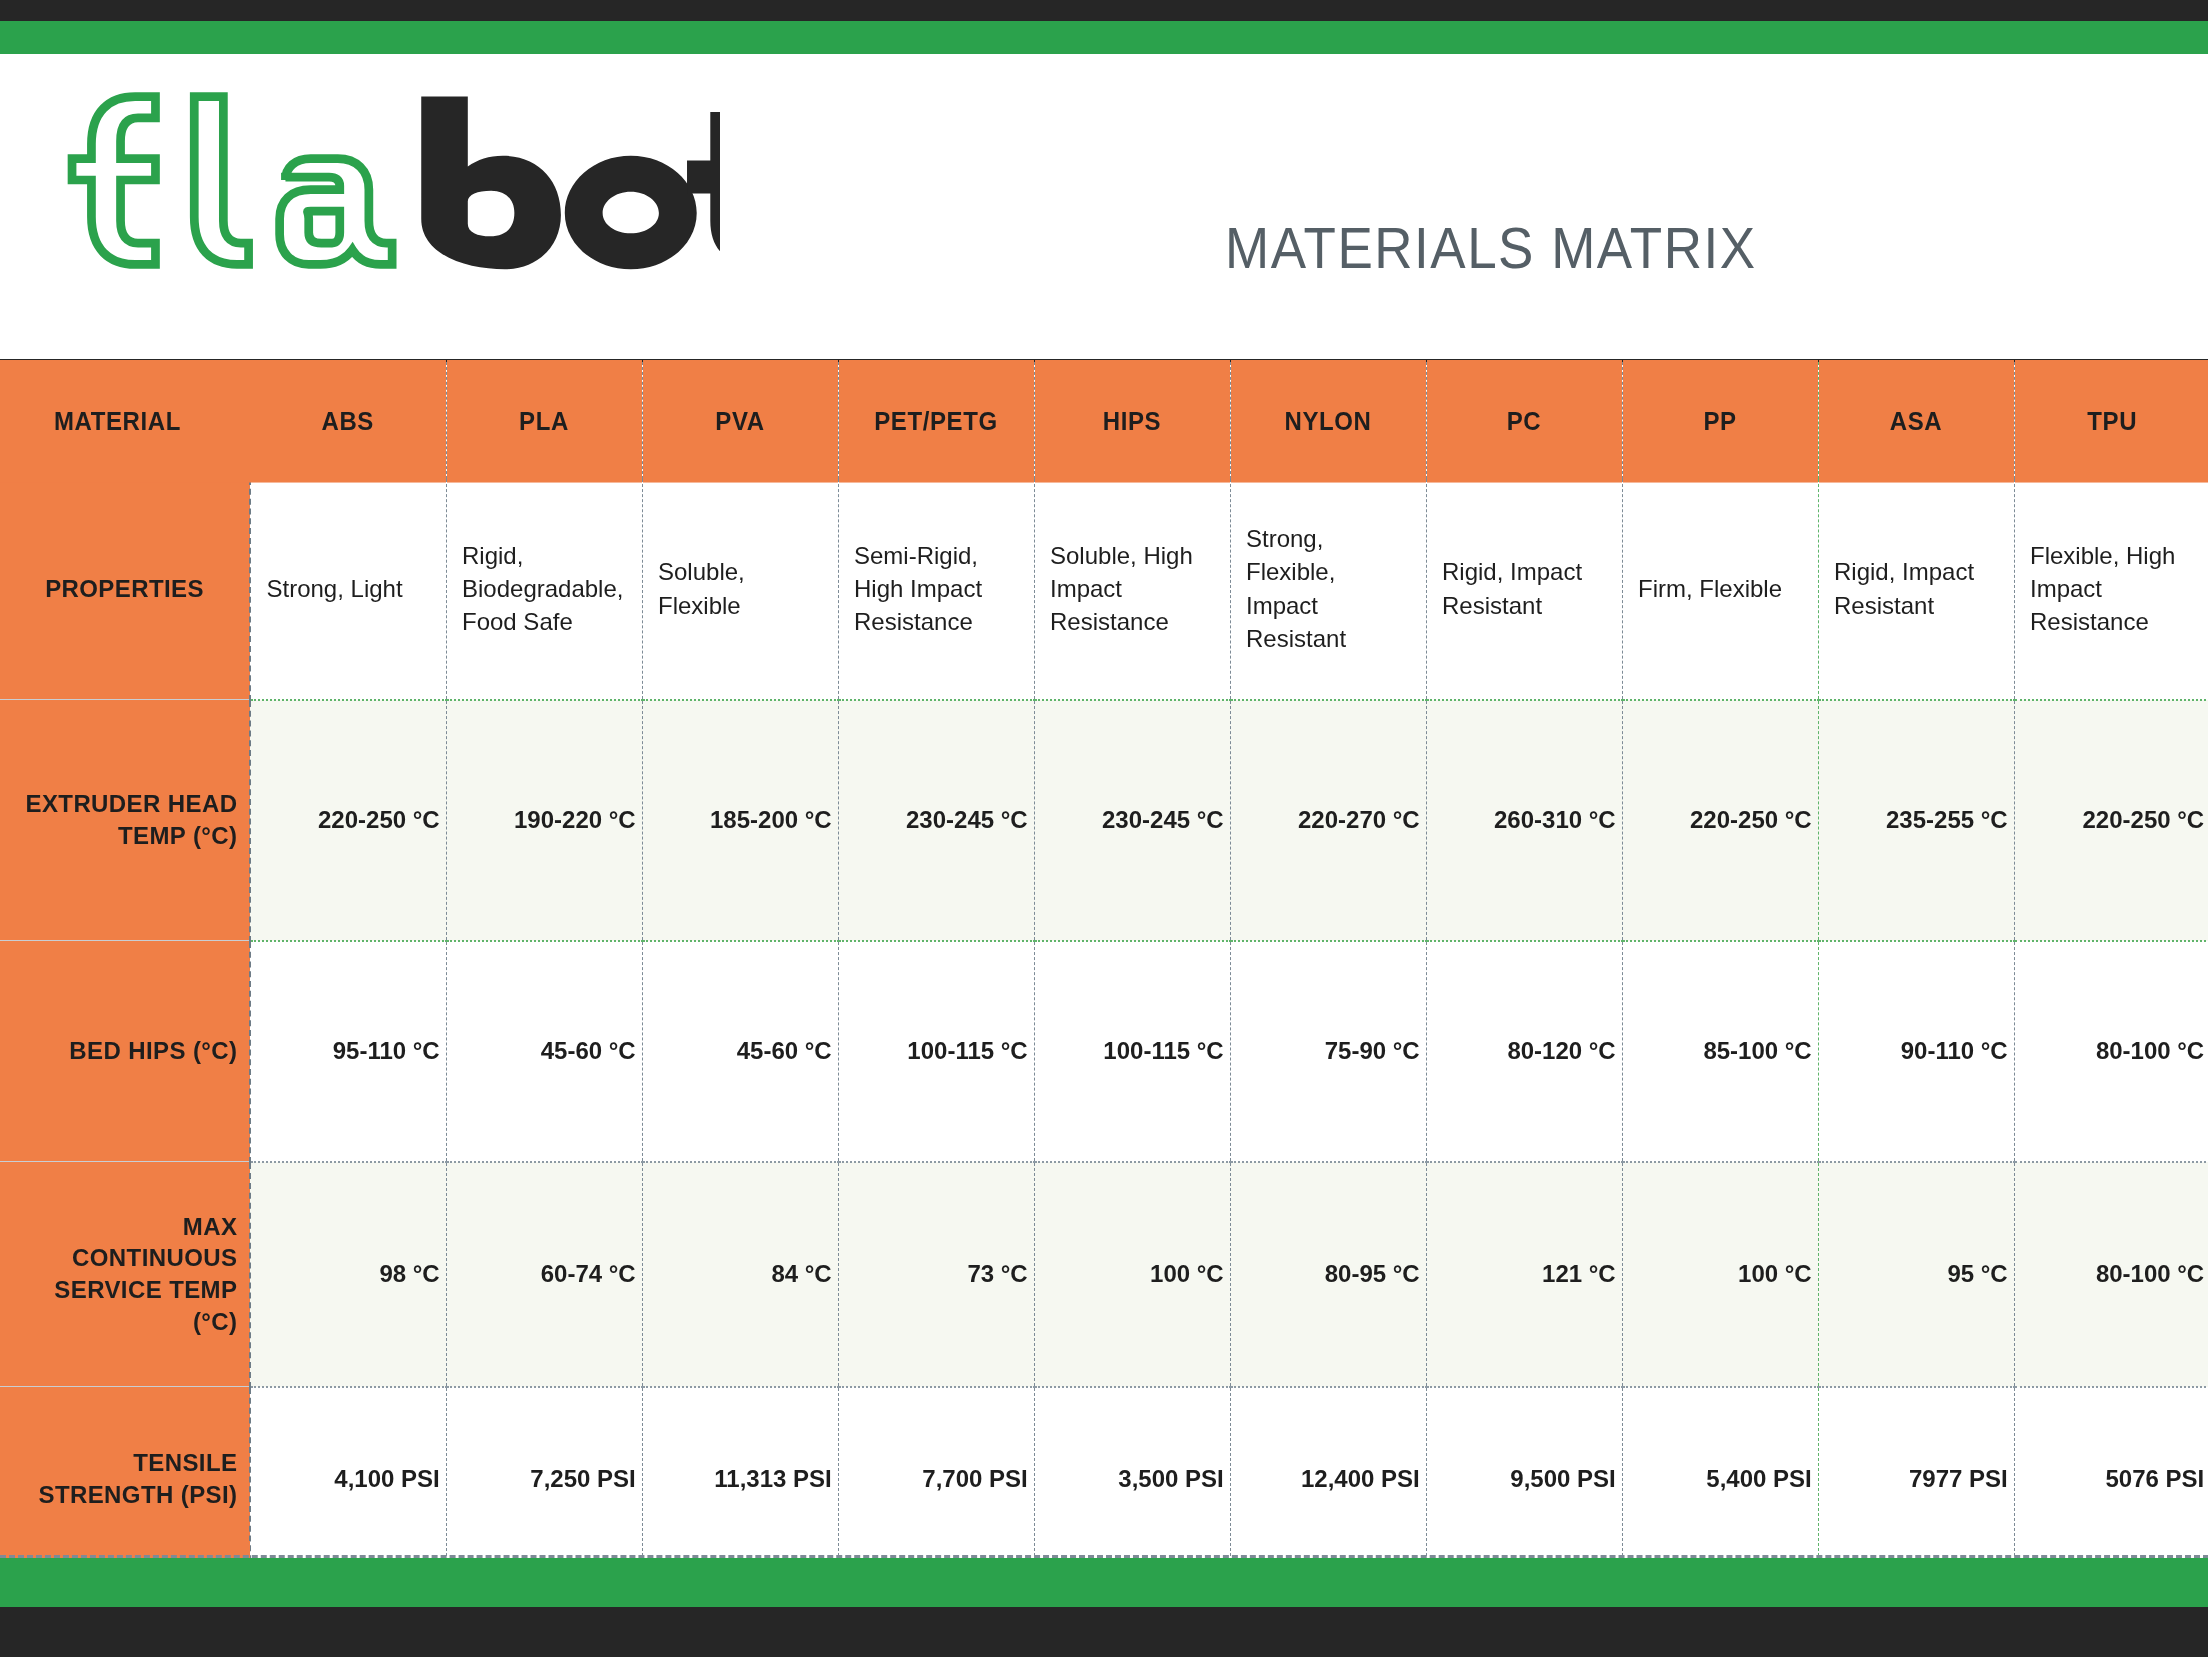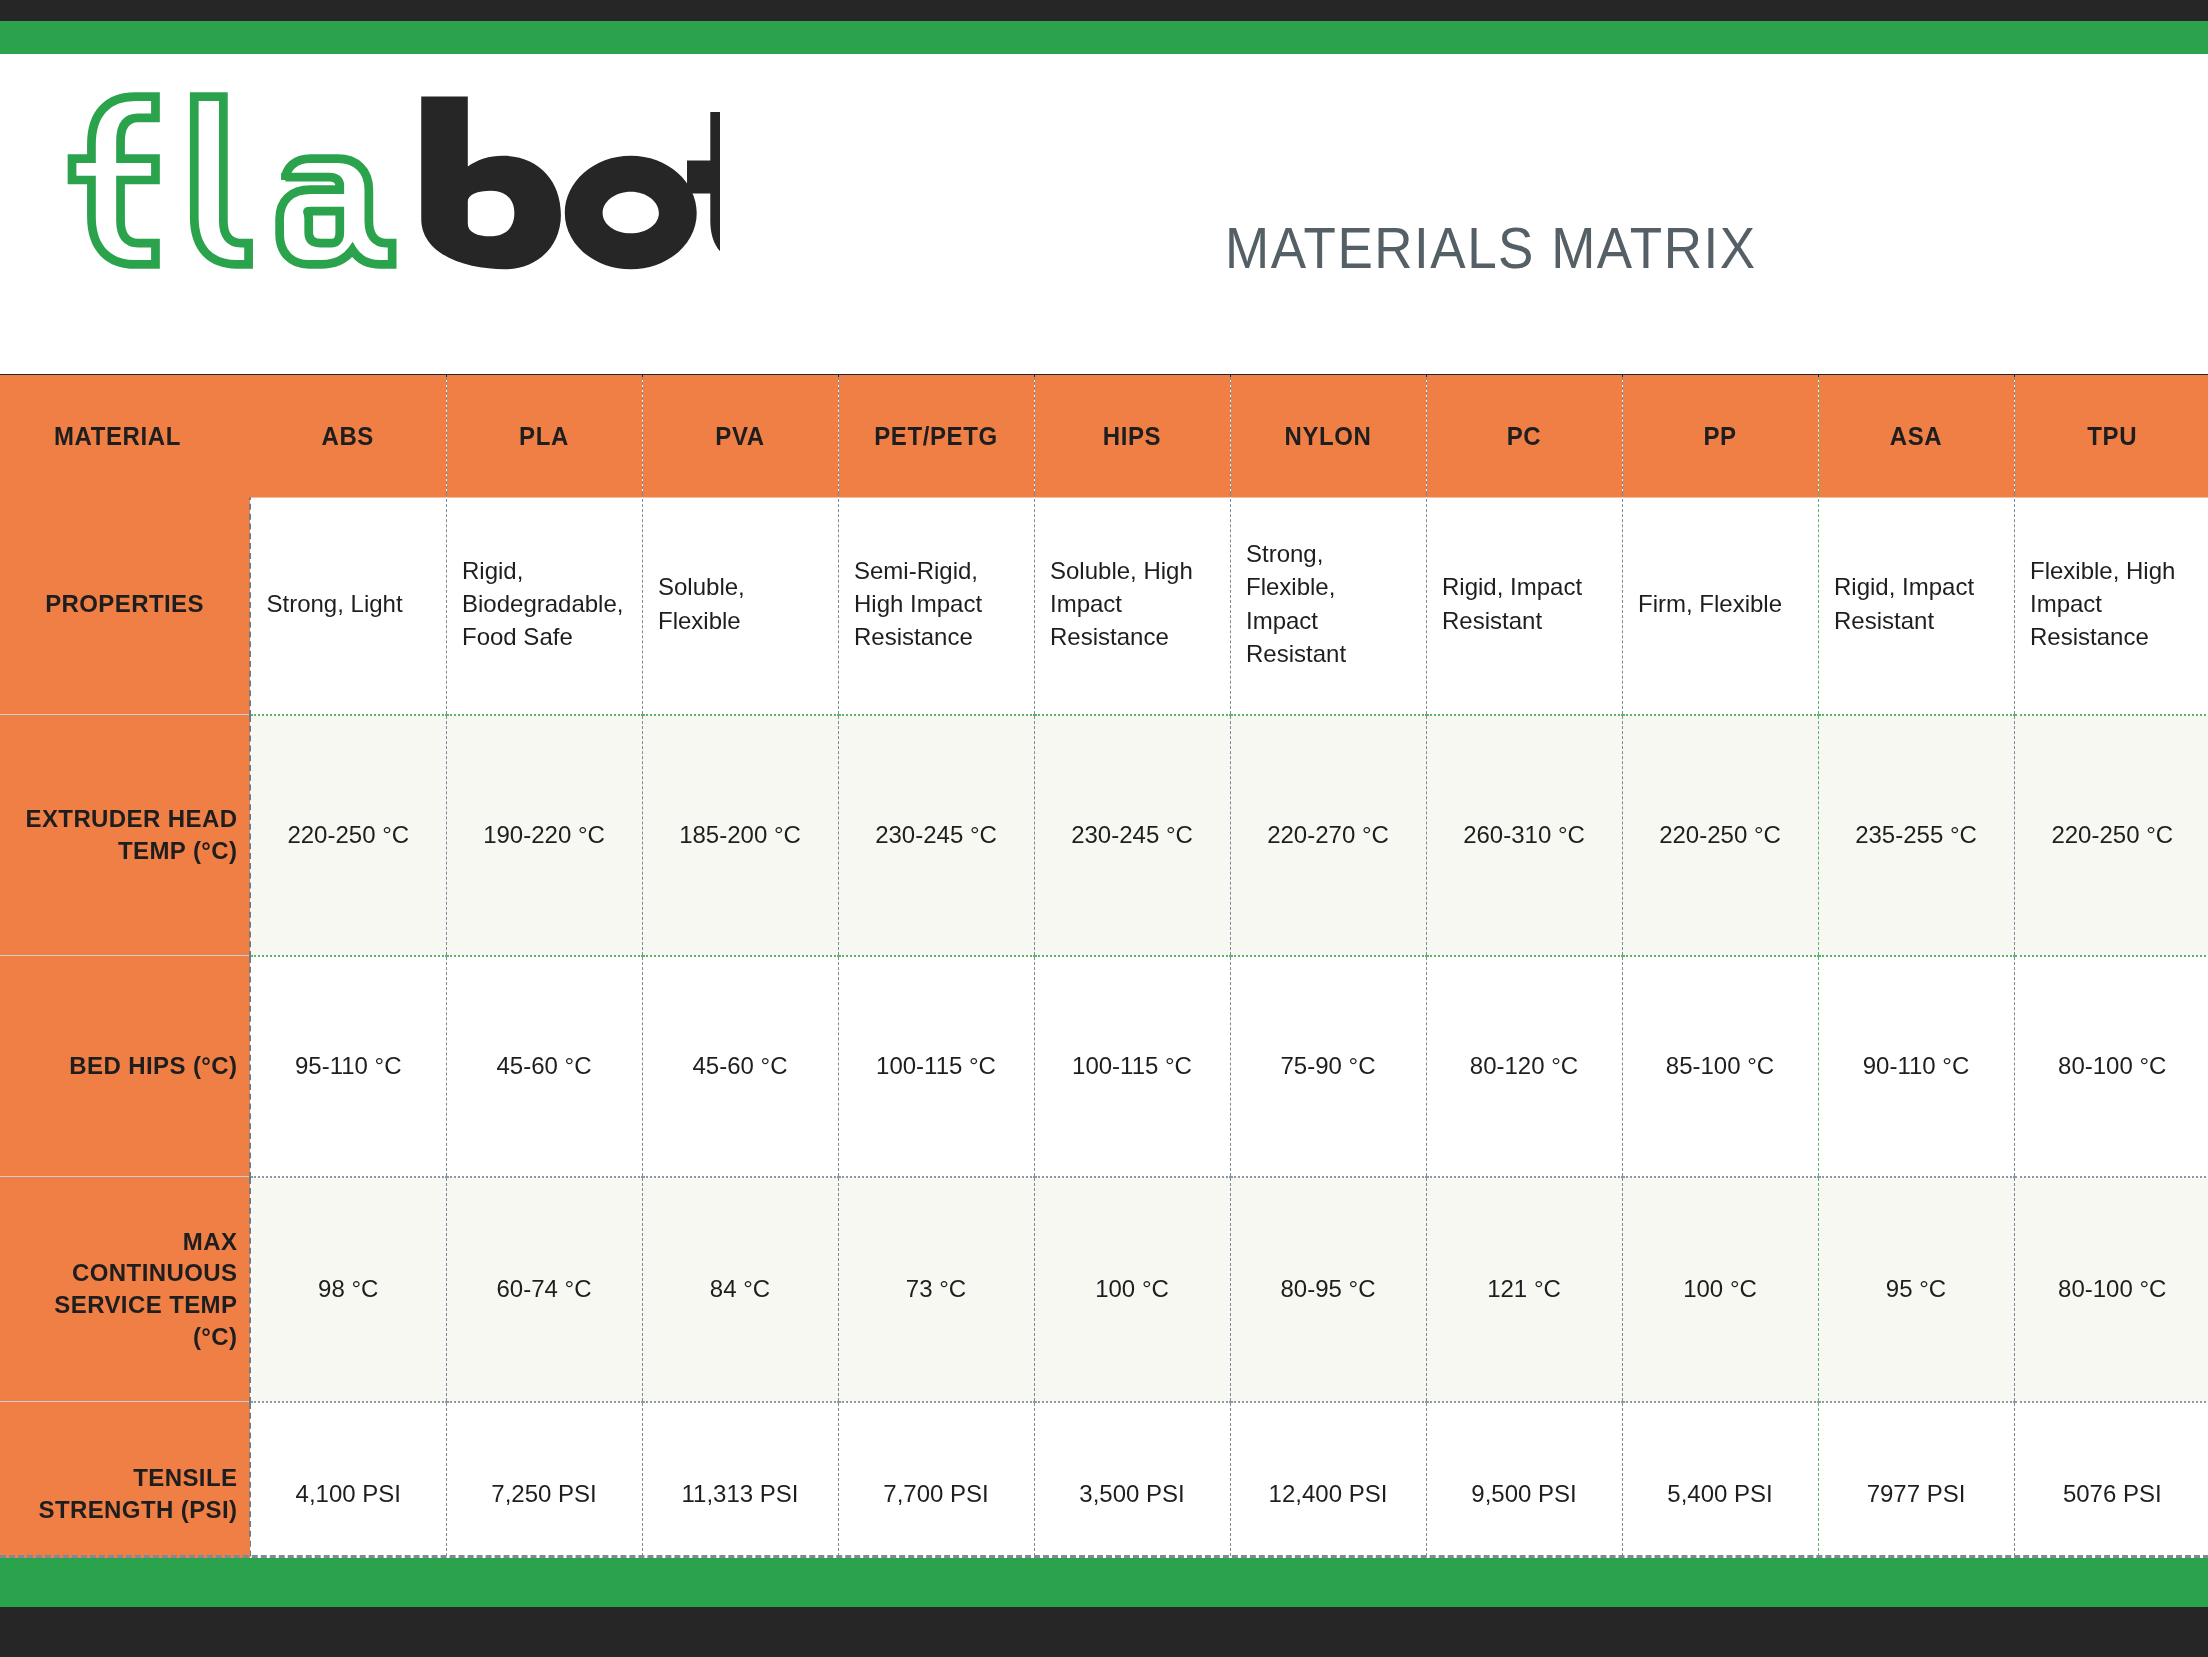--- a/index.html
+++ b/index.html
@@ -54,21 +54,21 @@
     color: #555F66;
     font-weight: 300;
     white-space: nowrap;
     transform: scaleY(1.08);
     transform-origin: left top;
   }
 
   
   .table-wrap {
     position: absolute;
-    left: 0; top: 374px;
+    left: 0; top: 359px;
     width: 1780px;
   }
   table.matrix {
     border-collapse: collapse;
     width: 2209px;
     table-layout: fixed;
   }
 
   table.matrix col.c-label { width: 250px; }
   table.matrix col.c-data  { width: 196px; }
@@ -116,21 +116,21 @@
     font-size: 24px;
     color: #1E1E1E;
     vertical-align: middle;
     border-right: 1.9px dashed #7D8B96;
     padding: 0 15.5px;
     line-height: 1.38;
   }
   td.cell:last-child { border-right: none; }
   td.cell.green-div { border-right: 1.9px dashed #5FB46A; }
 
-  td.cell.center { text-align: center; padding: 0 5.8px; }
+  td.cell.center { text-align: right; padding: 0 5.8px; font-weight: bold; }
   td.cell.left   { text-align: left; }
 
   
   tr.row-props     { height: 221px; background: #ffffff; }
   tr.row-shaded    { background: #F6F8F1; }
   tr.row-plain     { background: #ffffff; }
 
   tr.row-extruder  { height: 241px; }
   tr.row-bed       { height: 221px; }
   tr.row-maxtemp   { height: 225px; }

